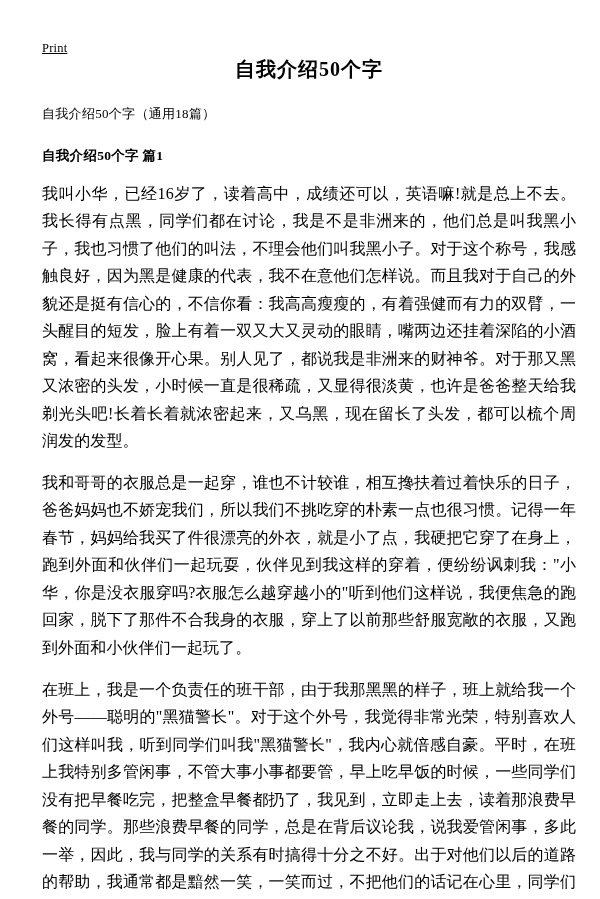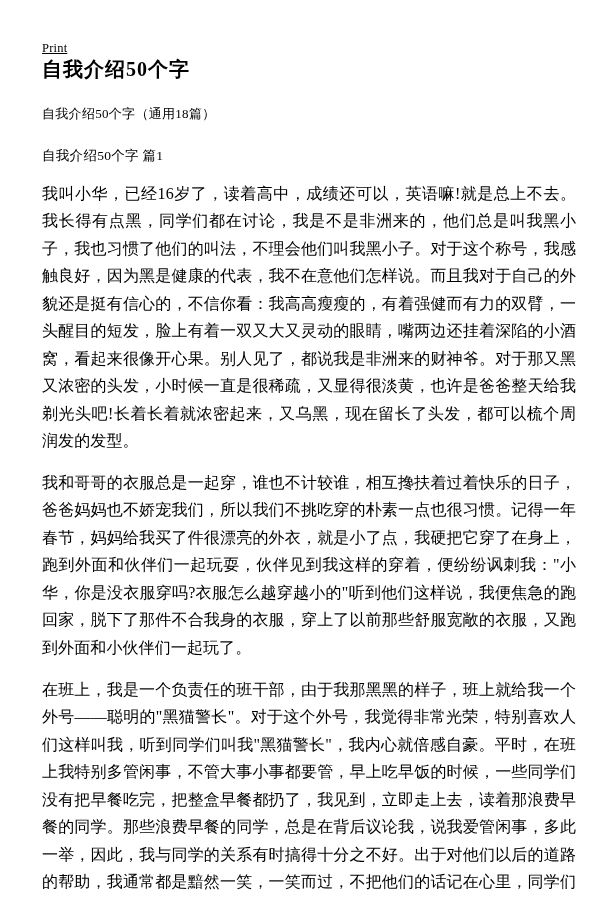--- a/index.html
+++ b/index.html
@@ -23,35 +23,36 @@
   }
   .print-link {
     font-family: "Liberation Serif", "DejaVu Serif", serif;
     font-size: 12.5px;
     color: #000;
     line-height: 1.2;
     margin: 0 0 26px 0;
     letter-spacing: 0.2px;
   }
   .doc-title {
+    text-align: center;
     font-size: 20px;
     font-weight: bold;
     letter-spacing: 1px;
     margin: 0 0 22px 0;
     line-height: 1.3;
   }
   .subtitle {
     font-size: 13px;
     margin: 0 0 22px 0;
     line-height: 1.5;
     letter-spacing: 0.3px;
   }
   .section-heading {
     font-size: 13.5px;
-    font-weight: normal;
+    font-weight: bold;
     margin: 12px 0 14px 0;
     line-height: 1.5;
     letter-spacing: 0.3px;
   }
   .para {
     font-size: 16px;
     line-height: 1.72;
     margin: 0 0 14px 0;
     text-align: justify;
     text-justify: inter-ideograph;

